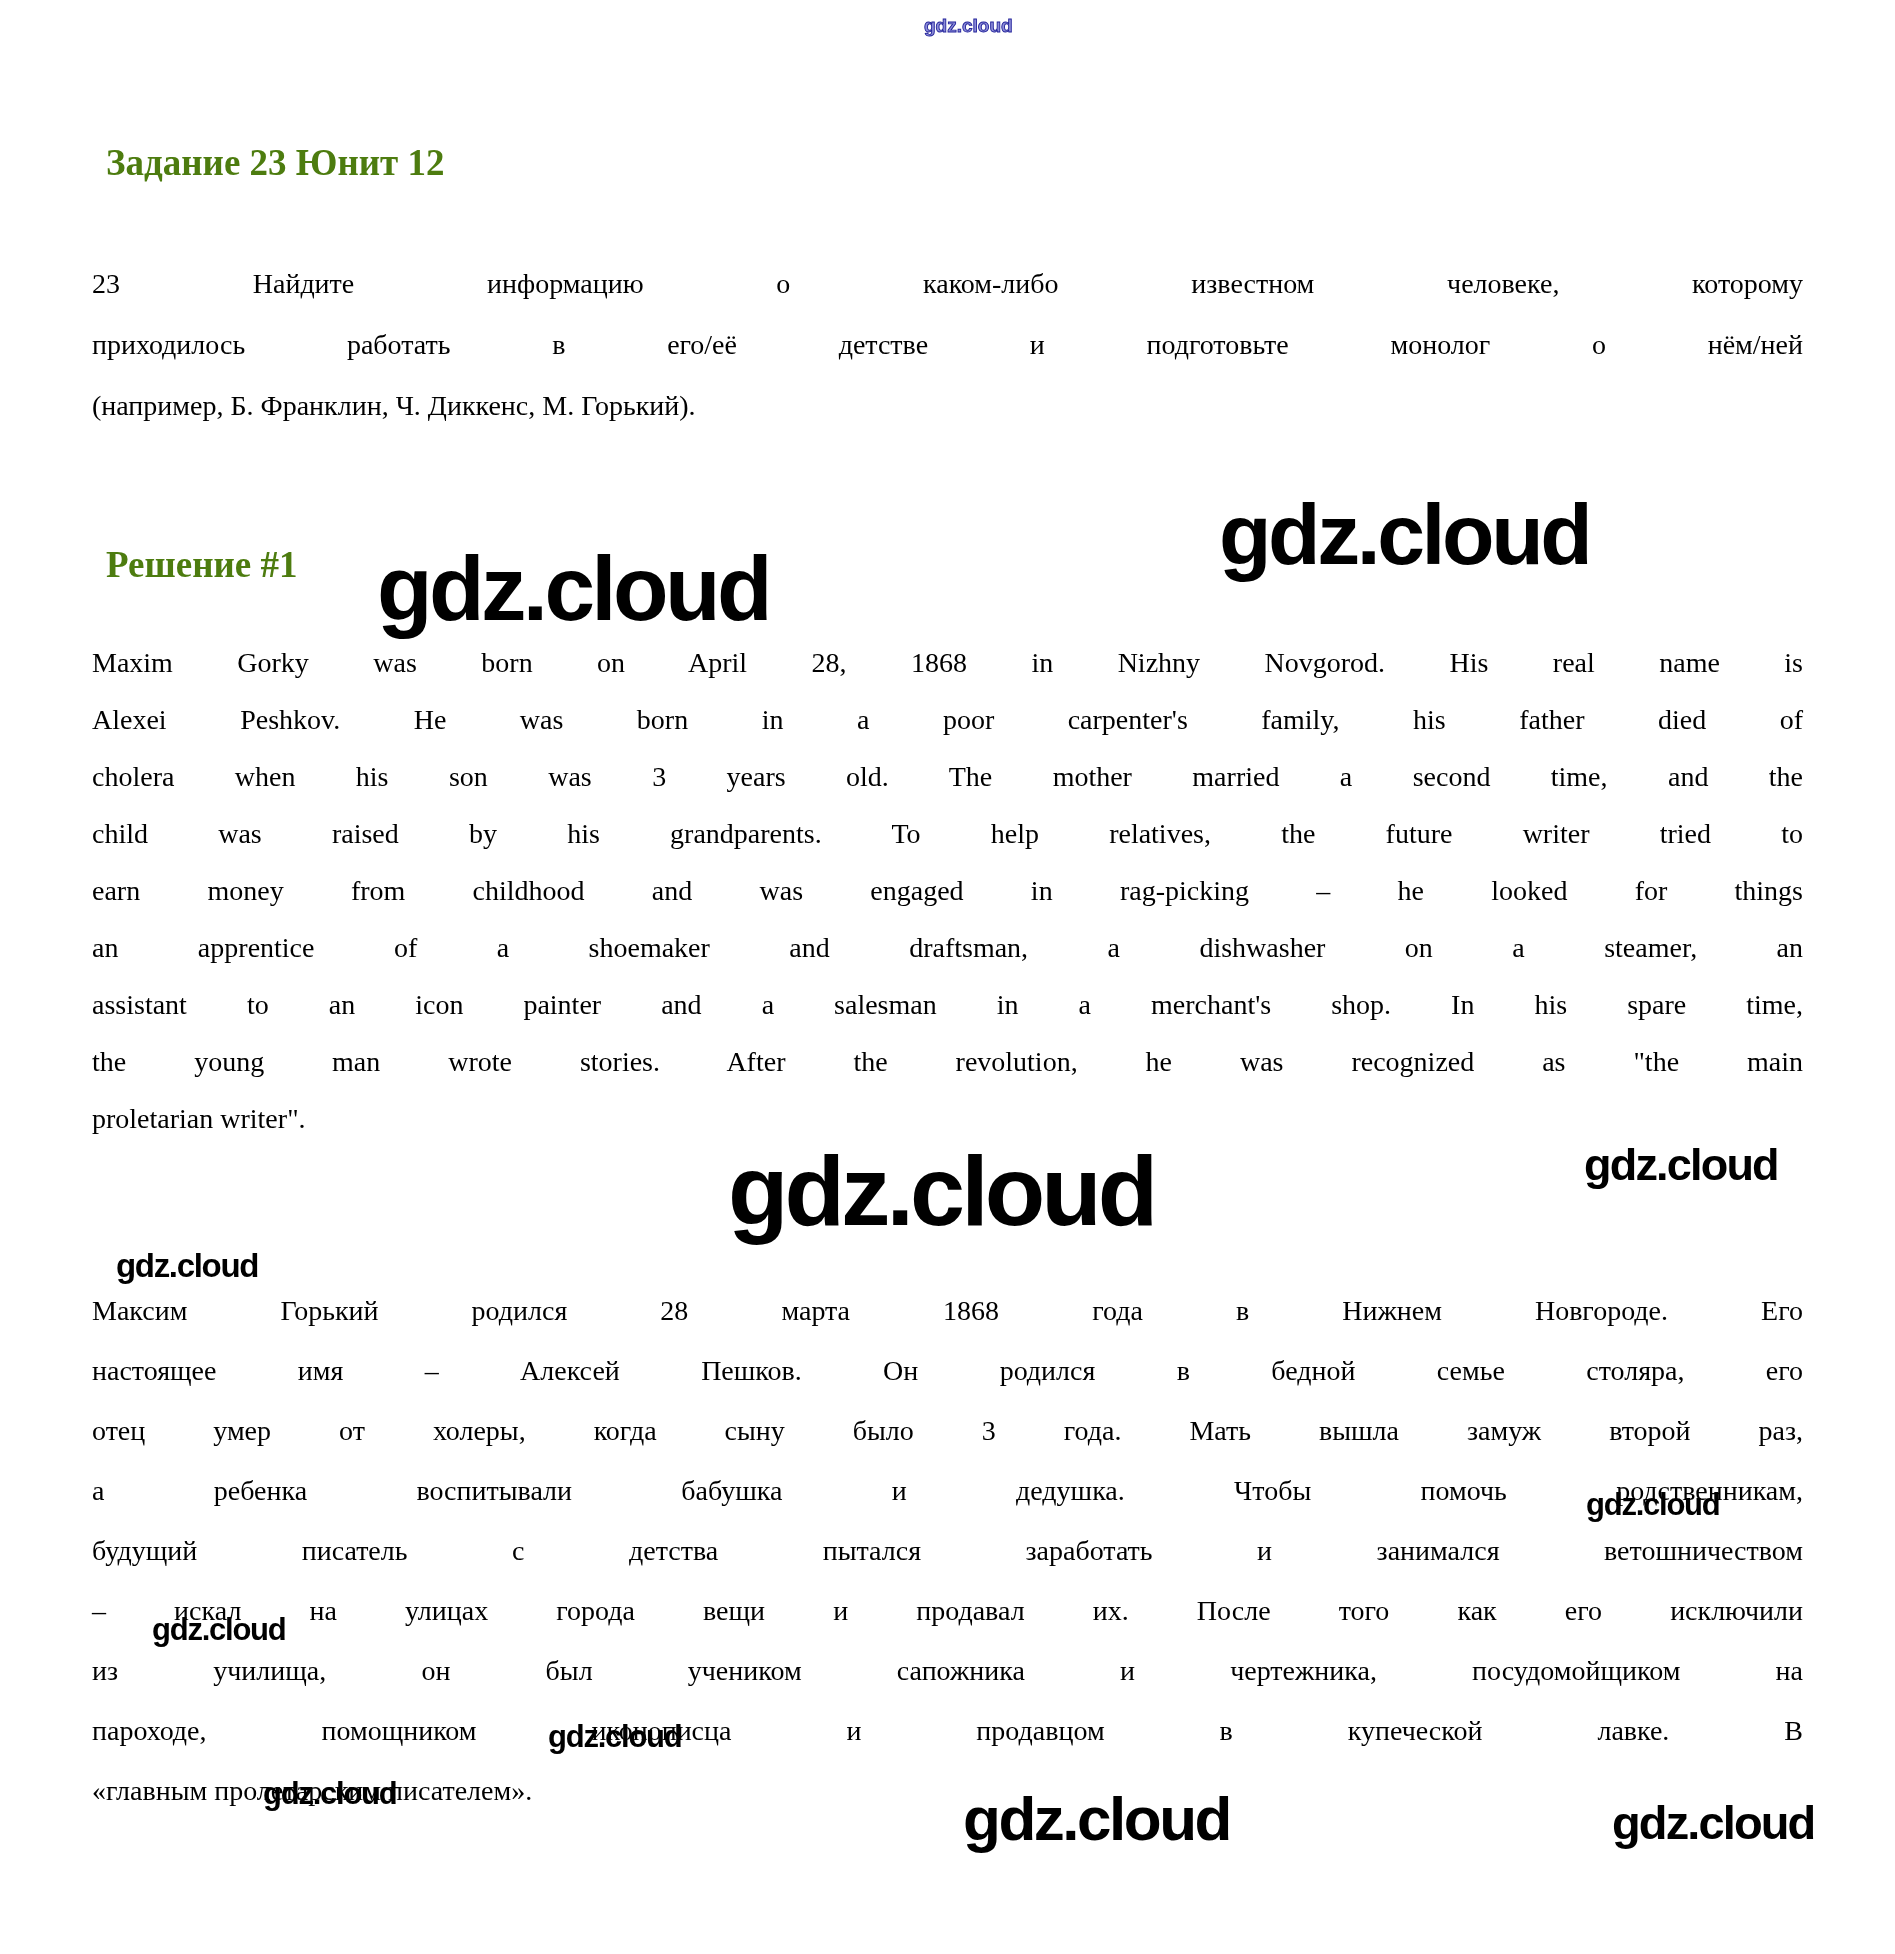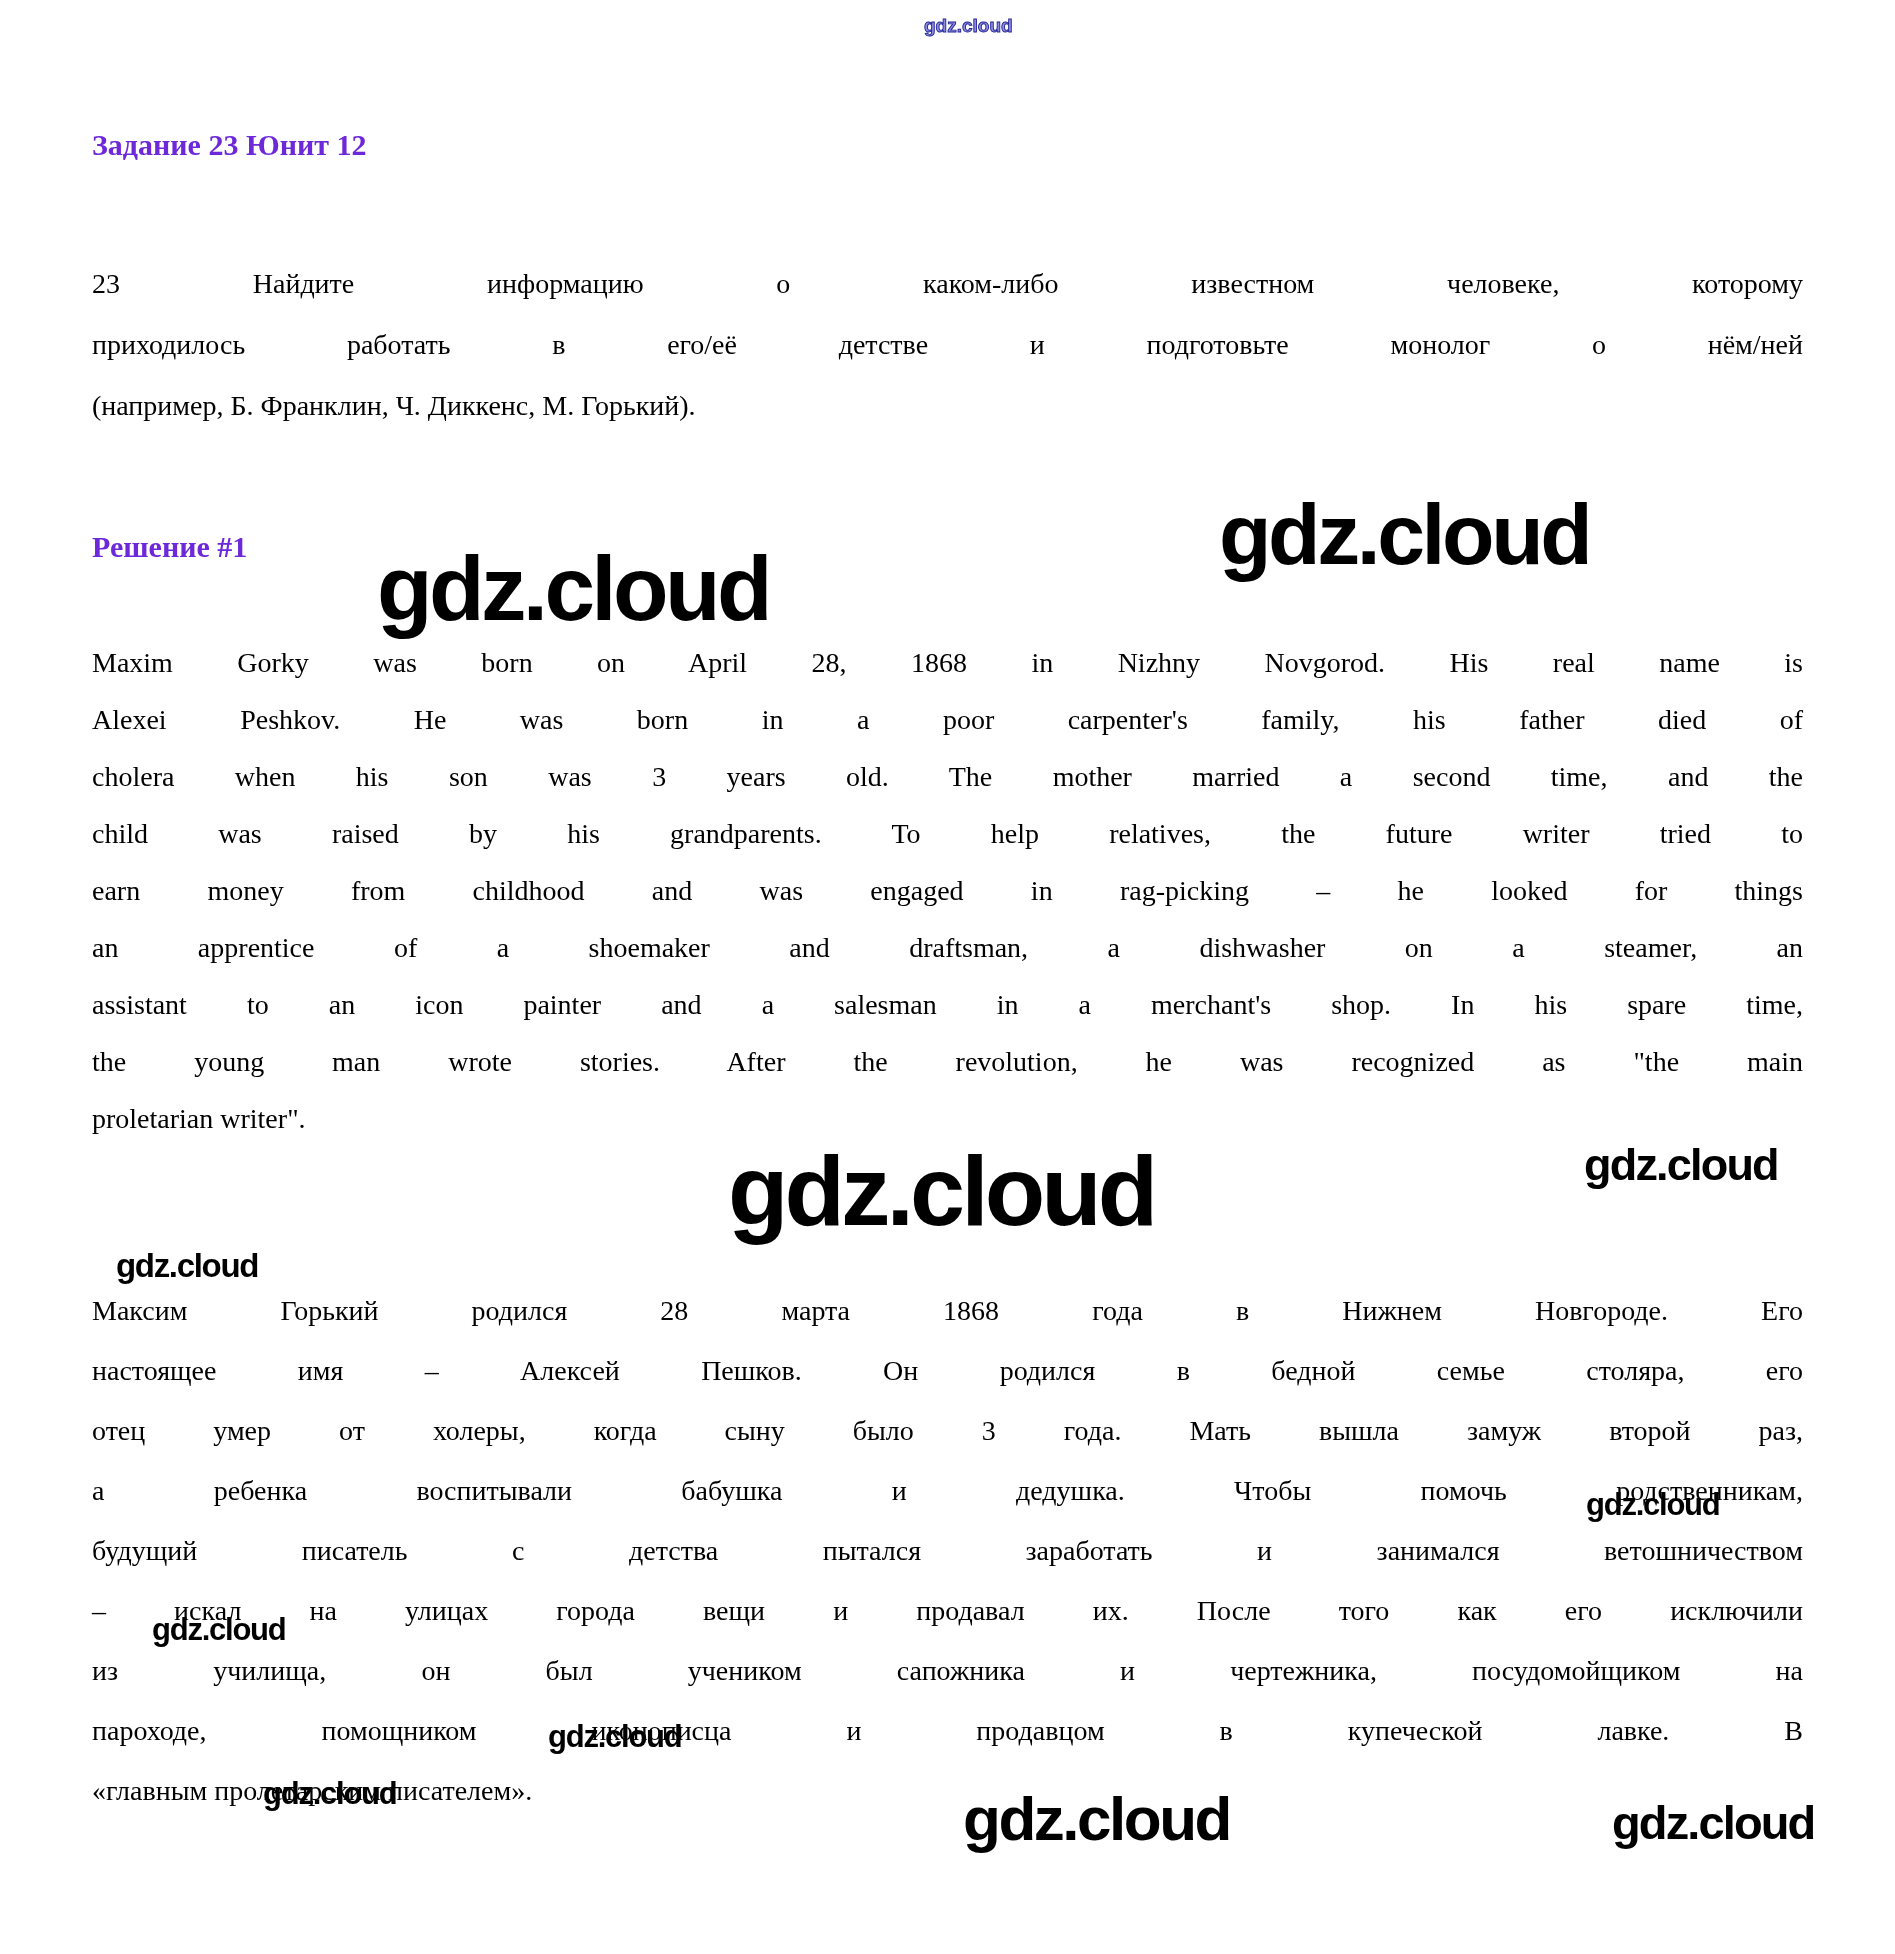--- a/index.html
+++ b/index.html
@@ -5,23 +5,23 @@
   html,body{margin:0;padding:0}
   body{
     width:1895px;height:1954px;
     background:#ffffff;color:#000;
     font-family:"Liberation Serif",serif;
     position:relative;overflow:hidden;
   }
   .page{position:absolute;left:0;top:0;width:1895px;height:1954px;background:#fff}
 
   .heading{
-    position:absolute;margin:0;
-    font-weight:bold;font-size:30px;line-height:1;
-    white-space:nowrap;color:#6d28d9;
+    position:absolute;margin:14px;
+    font-weight:bold;font-size:37px;line-height:1;
+    white-space:nowrap;color:#4d7c0f;
   }
   .h-task{left:92px;top:130px}
   .h-solution{left:92px;top:532px}
 
   .para{
     position:absolute;left:92px;width:1711px;
     font-size:28px;color:#000;
   }
   .para .line{
     text-align:justify;

